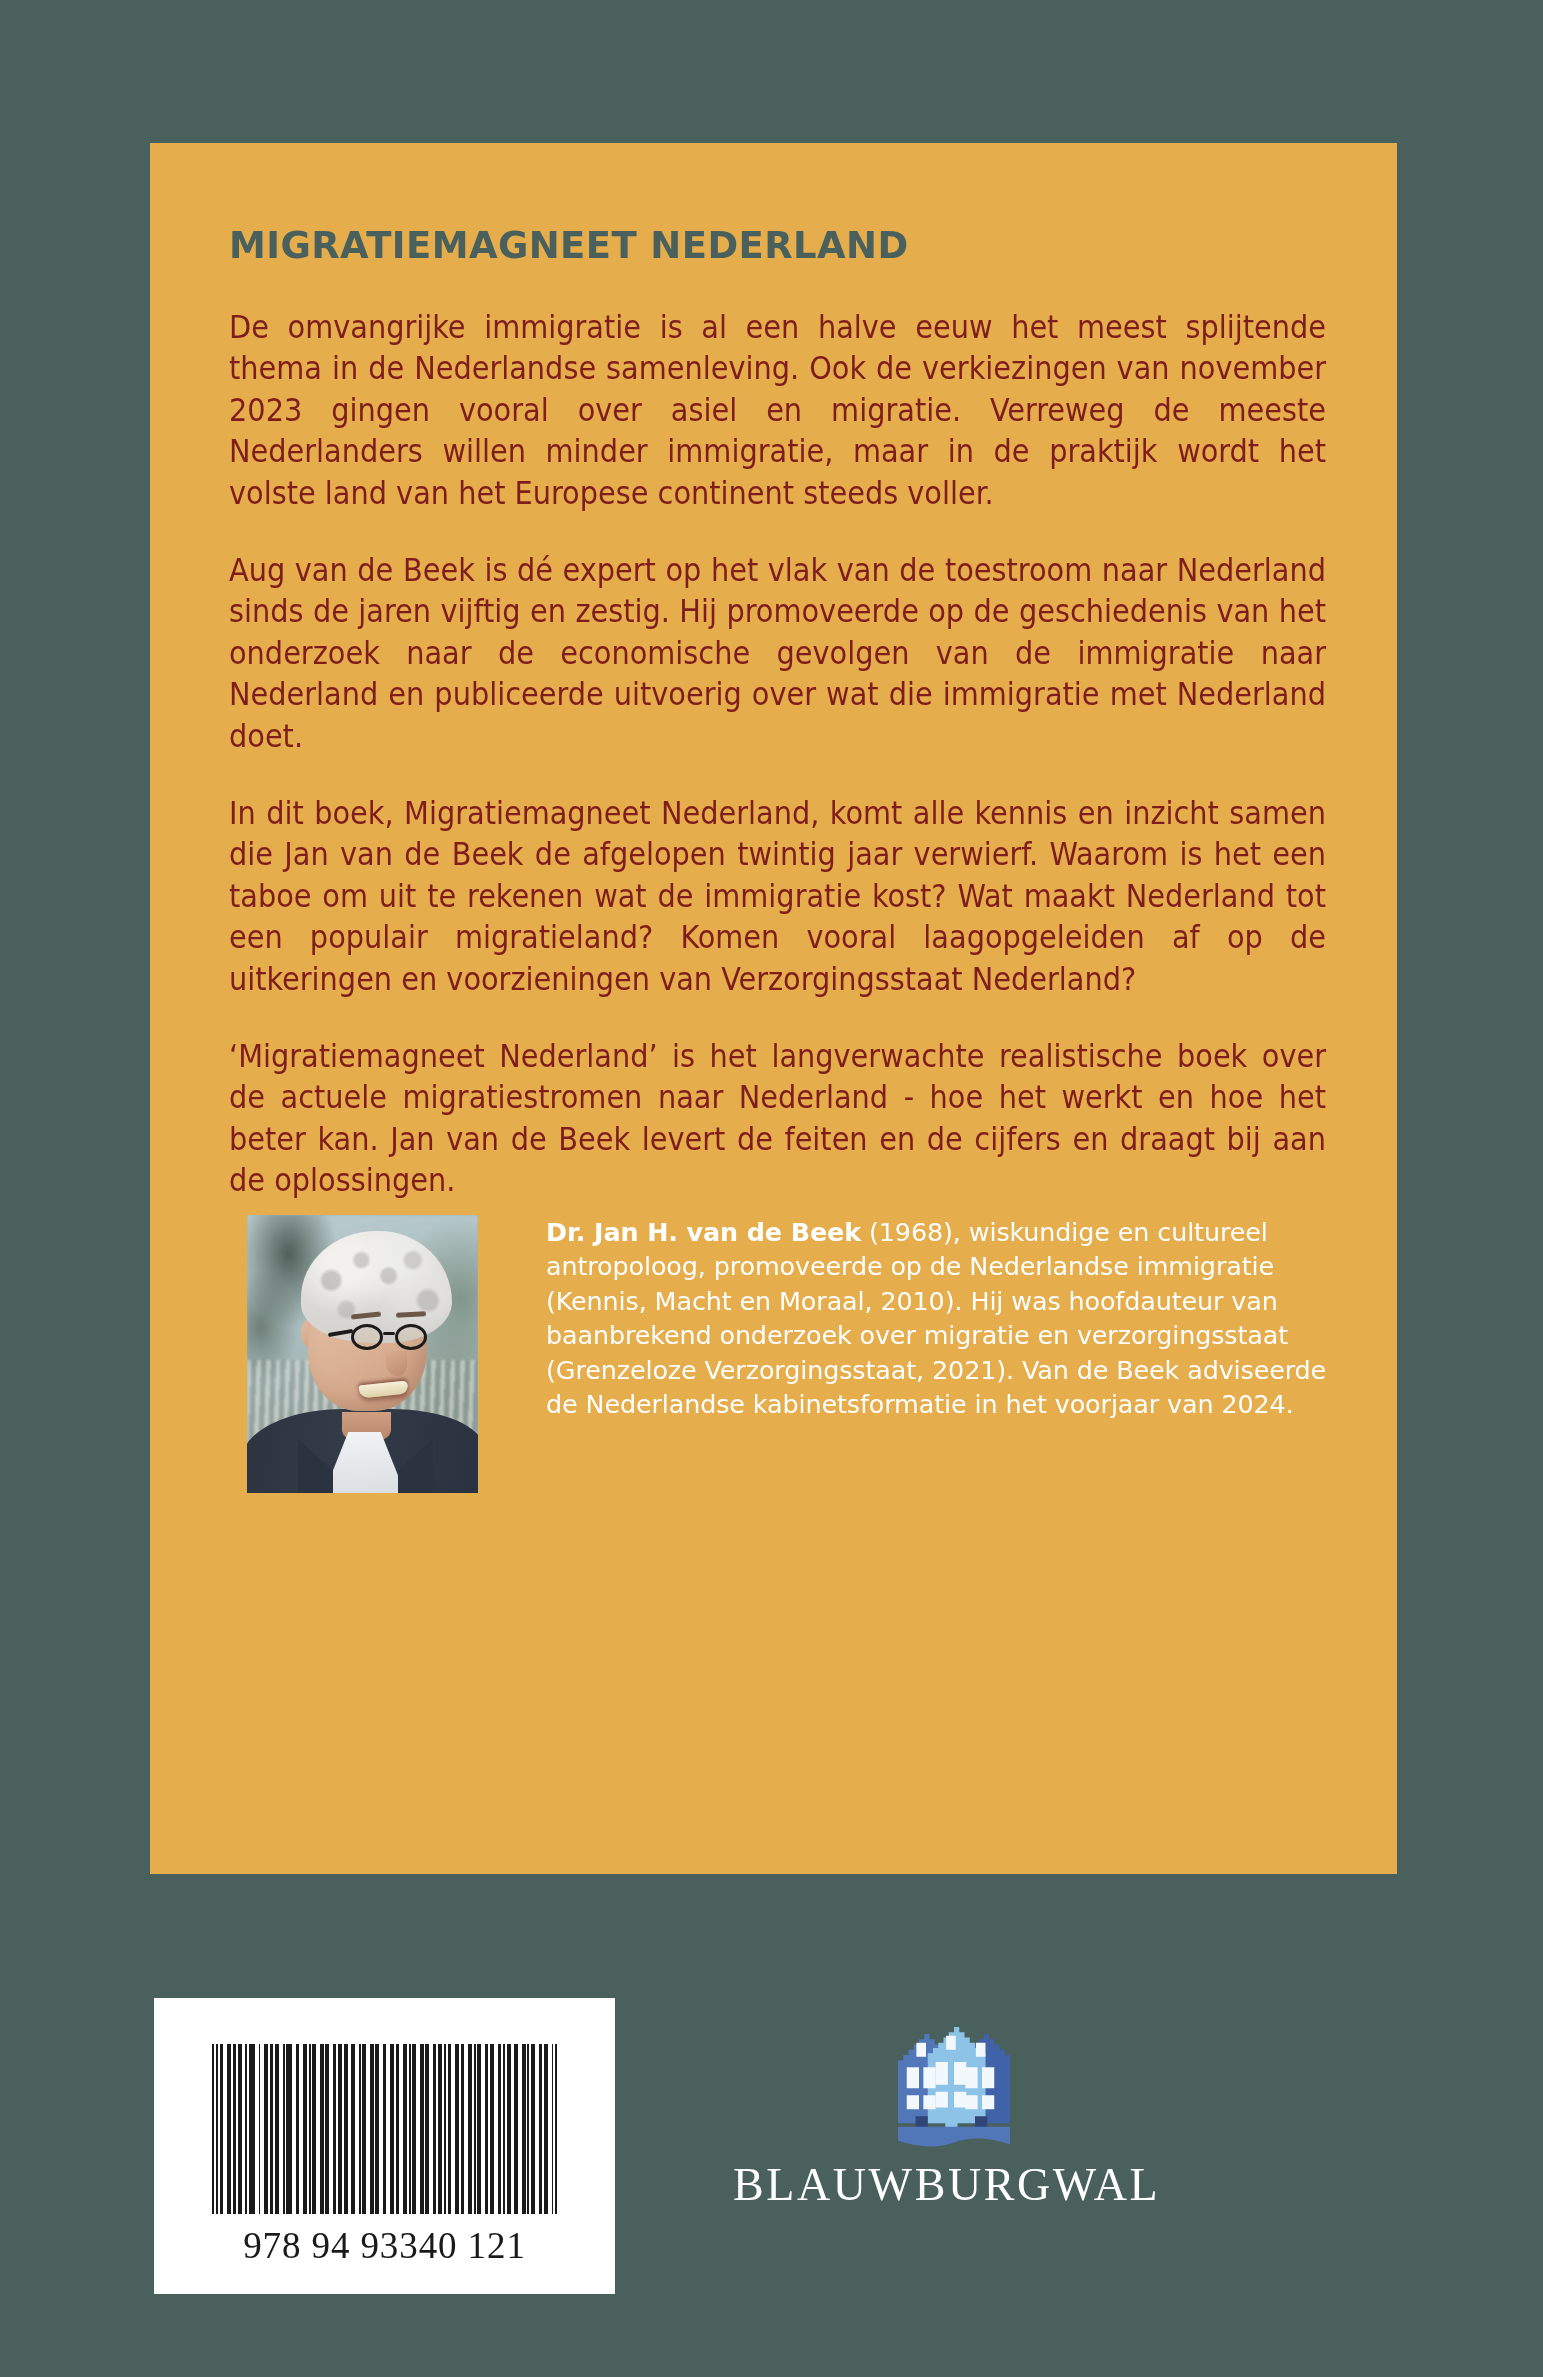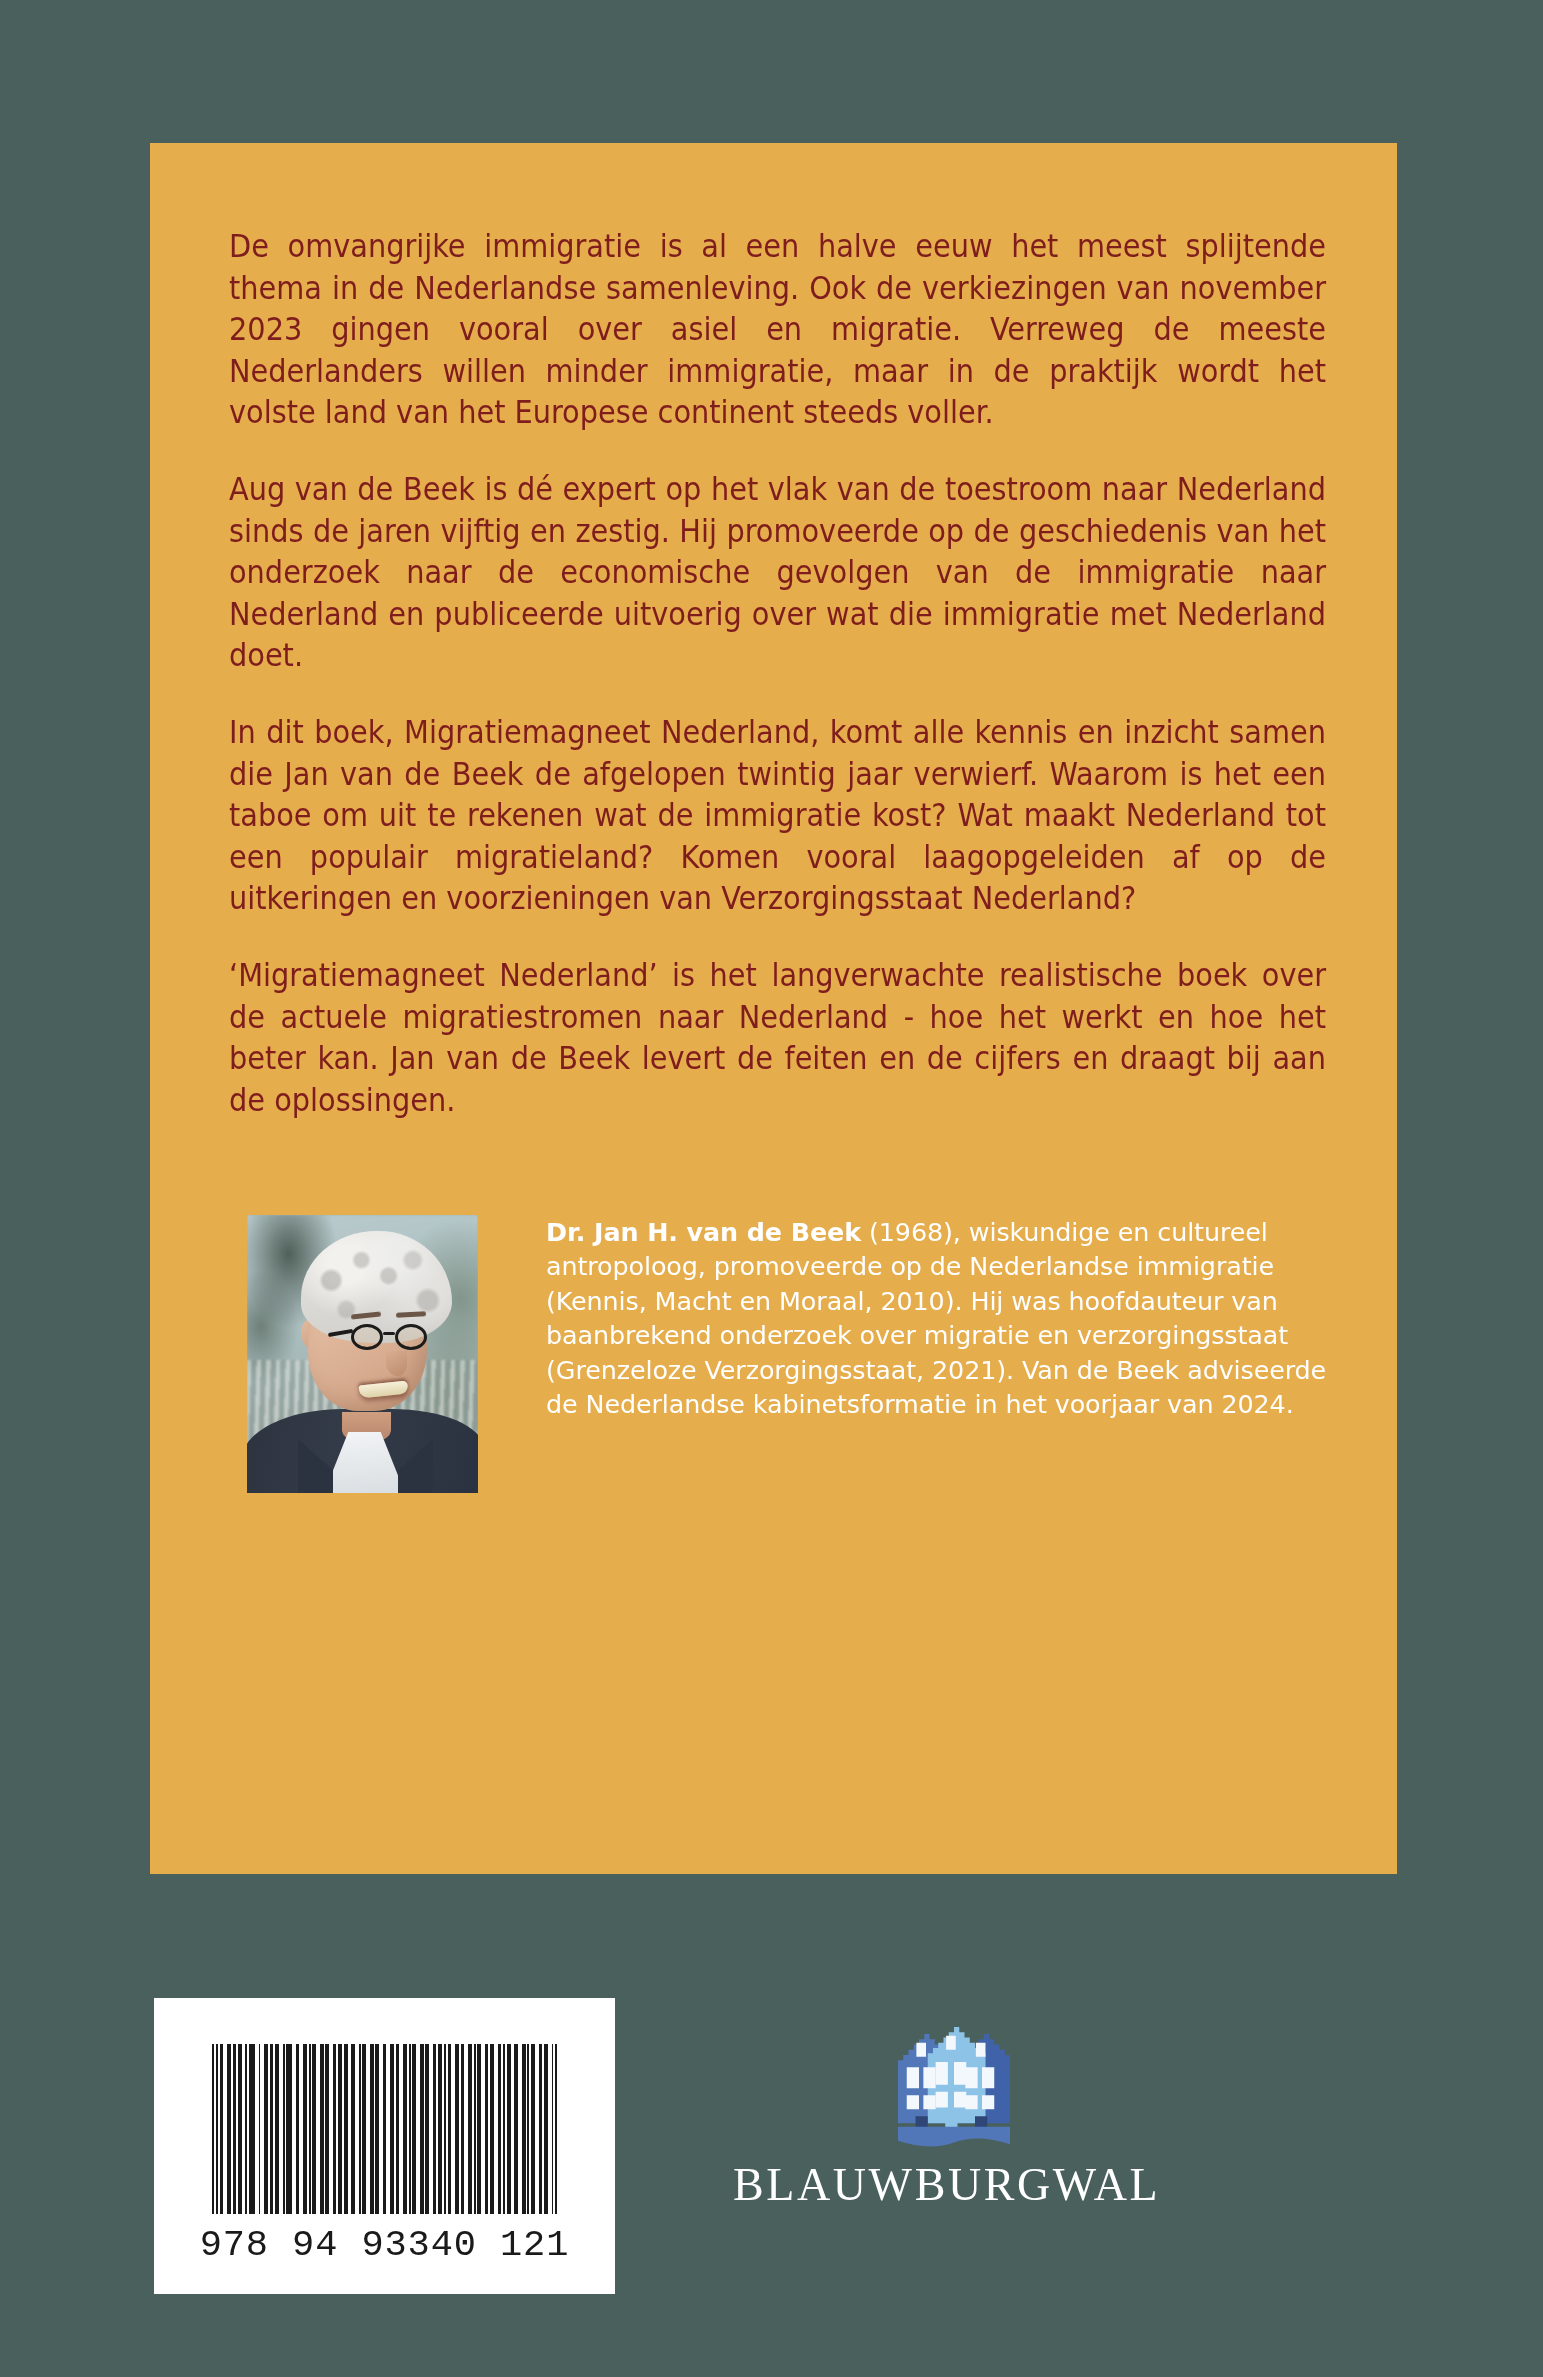--- a/index.html
+++ b/index.html
@@ -253,21 +253,21 @@
     width: 345px; height: 170px;
     display: flex;
     align-items: stretch;
   }
   #barcode-bars span { display: block; height: 100%; }
   #isbn-text {
     position: absolute;
     left: 0; right: 0;
     top: 226px;
     text-align: center;
-    font-family: Liberation Mono, monospace;
+    font-family: Liberation Serif, serif;
     font-size: 37px;
     font-weight: normal;
     letter-spacing: 0.9px;
     color: #1a1a1a;
   }
 
   
   #publisher {
     position: absolute;
     left: 733px;
@@ -286,20 +286,21 @@
     line-height: 1.12;
   }
   #pub-word-1 { font-size: 39px; }
   #pub-word-2 { font-size: 46px; }
 </style>
 </head>
 <body>
 
 <div id="blurb-panel">
   <div id="blurb-inner">
+    <h1 id="book-title">MIGRATIEMAGNEET NEDERLAND</h1>
 
     <p class="blurb-para">De omvangrijke immigratie is al een halve eeuw het meest splijtende thema in de Nederlandse samenleving. Ook de verkiezingen van november 2023 gingen vooral over asiel en migratie. Verreweg de meeste Nederlanders willen minder immigratie, maar in de praktijk wordt het volste land van het Europese continent steeds voller.</p>
     <p class="blurb-para">Aug van de Beek is dé expert op het vlak van de toestroom naar Nederland sinds de jaren vijftig en zestig. Hij promoveerde op de geschiedenis van het onderzoek naar de economische gevolgen van de immigratie naar Nederland en publiceerde uitvoerig over wat die immigratie met Nederland doet.</p>
     <p class="blurb-para">In dit boek, Migratiemagneet Nederland, komt alle kennis en inzicht samen die Jan van de Beek de afgelopen twintig jaar verwierf. Waarom is het een taboe om uit te rekenen wat de immigratie kost? Wat maakt Nederland tot een populair migratieland? Komen vooral laagopgeleiden af op de uitkeringen en voorzieningen van Verzorgingsstaat Nederland?</p>
     <p class="blurb-para">‘Migratiemagneet Nederland’ is het langverwachte realistische boek over de actuele migratiestromen naar Nederland - hoe het werkt en hoe het beter kan. Jan van de Beek levert de feiten en de cijfers en draagt bij aan de oplossingen.</p>
   </div>
 
   <div id="author-block">
     <div id="author-photo">
       <div class="bg"></div>

